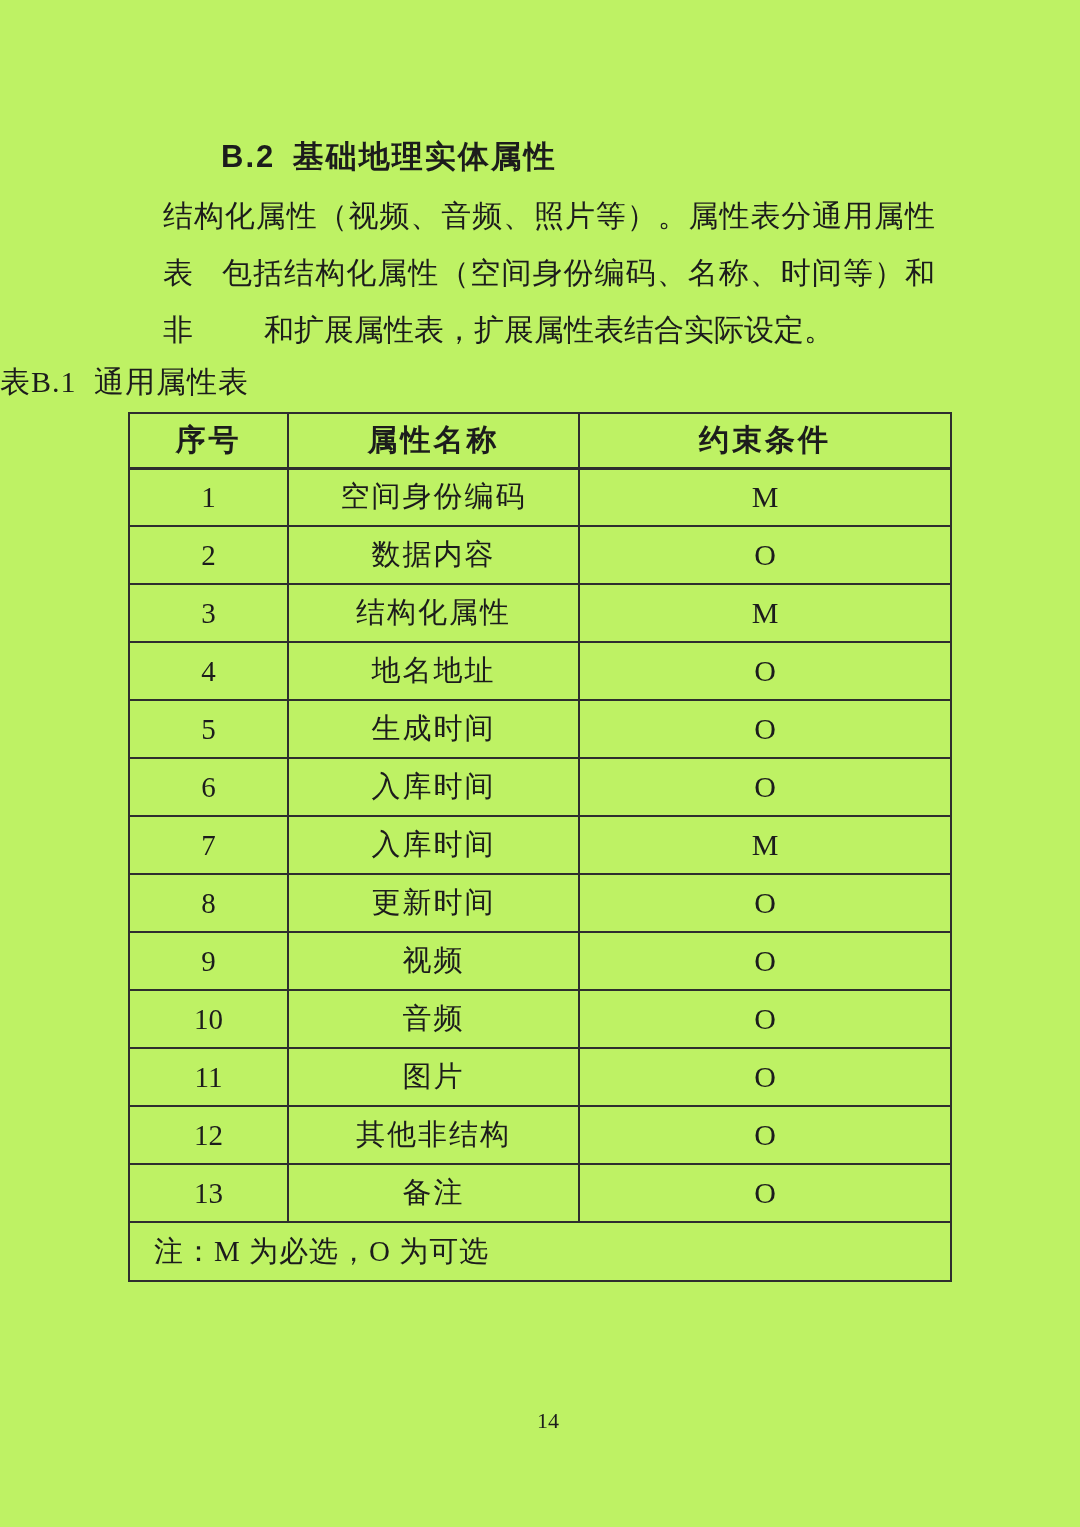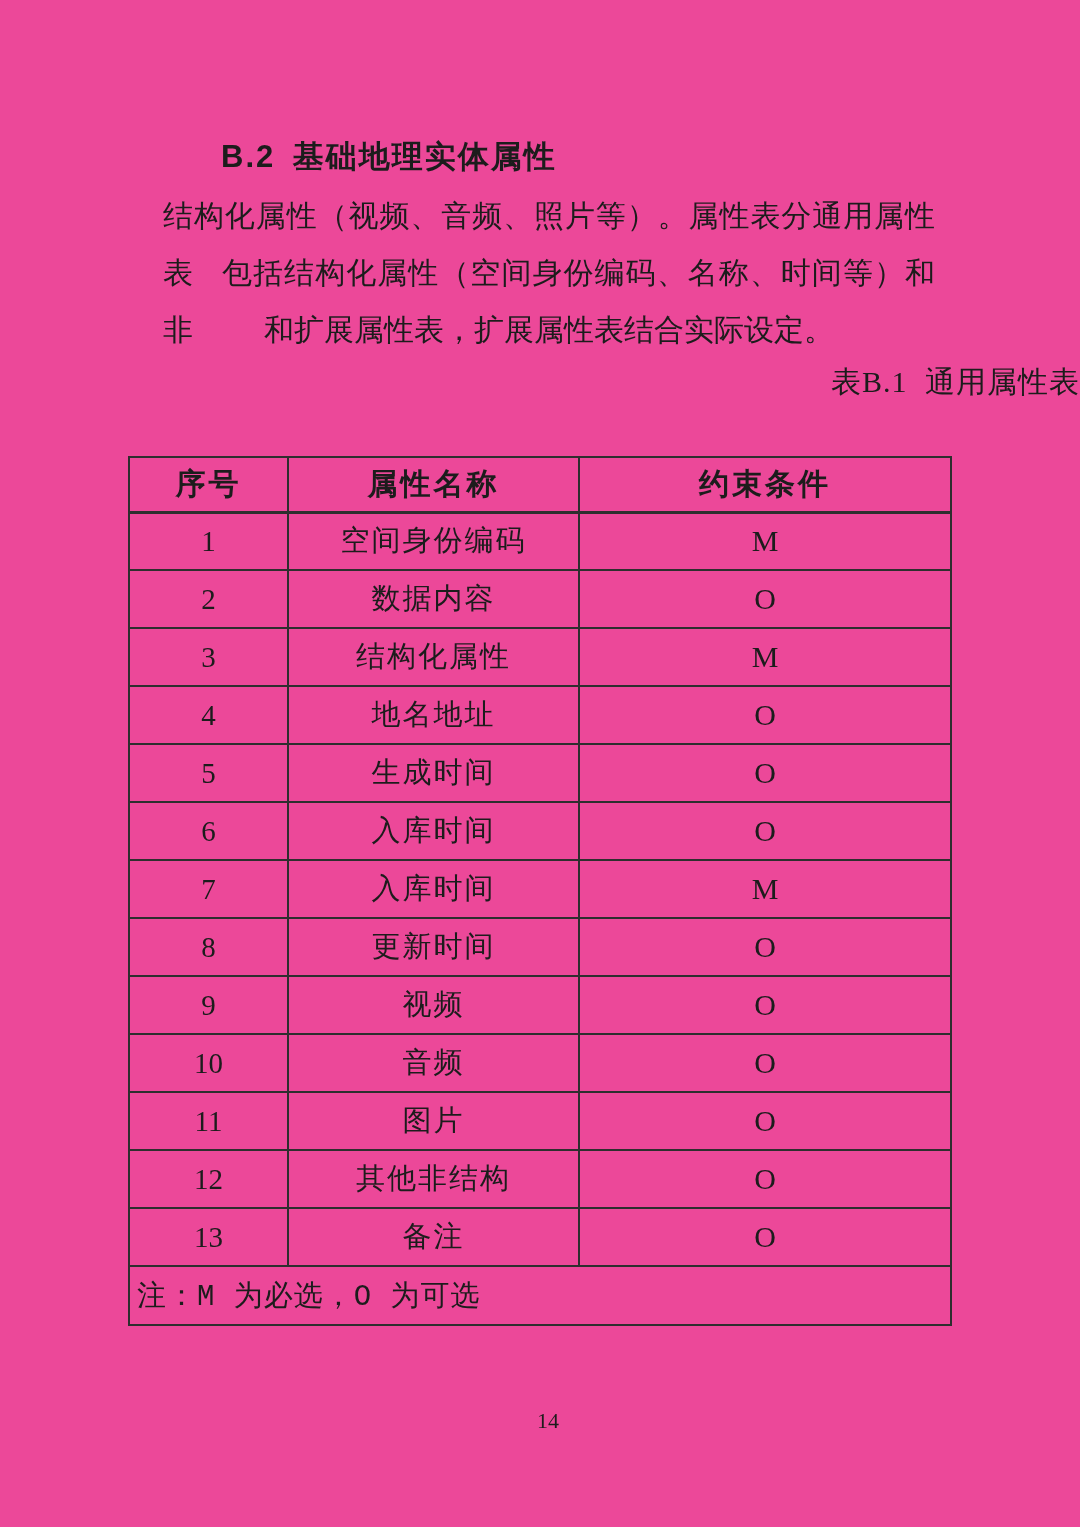--- a/index.html
+++ b/index.html
@@ -11,21 +11,21 @@
     width: 1080px;
     height: 1527px;
     position: relative;
     font-family: "Liberation Serif", "DejaVu Serif", serif;
     color: #1c1c1c;
     overflow: hidden;
   }
   .page {
     position: absolute;
     inset: 0;
-    background: #ec4899;
+    background: #bef264;
   }
   .heading {
     position: absolute;
     top: 136px;
     left: 221px;
     margin: 0;
     font-family: "Liberation Sans", "DejaVu Sans", sans-serif;
     font-weight: 700;
     font-size: 31px;
     letter-spacing: 2px;
@@ -49,34 +49,33 @@
     text-align-last: justify;
   }
   .line.indent {
     text-indent: 59px;
   }
   .caption {
     position: absolute;
     top: 362px;
     left: 0;
     width: 100%;
-    text-align: right;
+    text-align: left;
     font-size: 30px;
     line-height: 40px;
     letter-spacing: 1px;
     word-spacing: 9px;
   }
   table.attr-table {
     position: absolute;
     top: 412px;
     left: 128px;
     width: 822px;
     border-collapse: collapse;
     table-layout: fixed;
-    margin-top: 44px;
   }
   .attr-table th,
   .attr-table td {
     border: 2px solid #2e2e2e;
     text-align: center;
     vertical-align: middle;
     padding: 0;
   }
   .attr-table thead tr { height: 55px; }
   .attr-table tbody tr { height: 58px; }
@@ -86,24 +85,23 @@
     font-size: 30px;
     letter-spacing: 3px;
     border-bottom: 3px solid #2e2e2e;
   }
   .attr-table td.c-no   { font-size: 29px; }
   .attr-table td.c-name { font-size: 29px; letter-spacing: 2px; }
   .attr-table td.c-con  { font-size: 30px; }
   .attr-table tr.note-row { height: 59px; }
   .attr-table tr.note-row td {
     text-align: left;
-    padding-left: 7px;
+    padding-left: 24px;
     font-size: 29px;
     letter-spacing: 1px;
-    font-family: Liberation Mono, monospace;
   }
   .page-number {
     position: absolute;
     top: 1406px;
     left: 0;
     width: 100%;
     text-align: center;
     font-size: 22px;
     line-height: 30px;
     margin-left: 8px;

